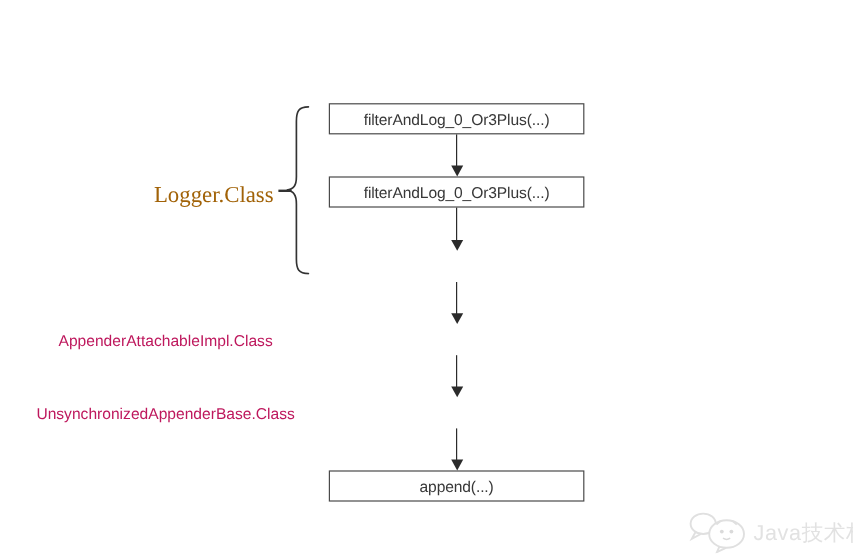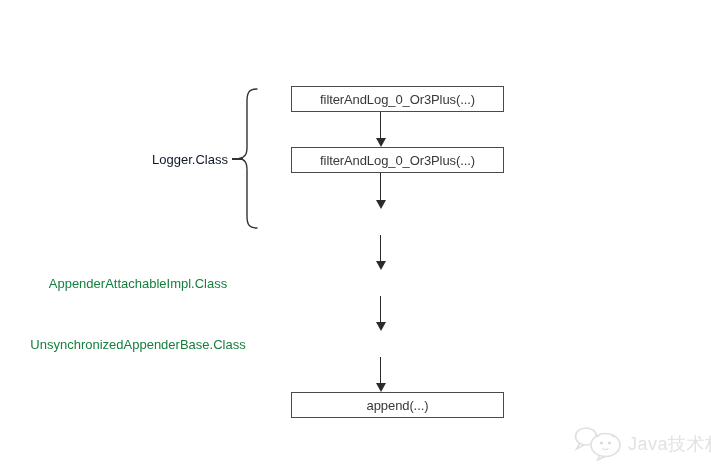--- a/index.html
+++ b/index.html
@@ -13,41 +13,40 @@
   }
   .flow-box{
     position:absolute;
     left:274px;width:211px;height:24px;
     border:1px solid #4a4a4a;
     background:#ffffff;
     display:flex;align-items:center;justify-content:center;
     font-size:13px;letter-spacing:-0.1px;
     white-space:nowrap;
     color:#383838;
-    margin-left:17px;
   }
   .arrow{position:absolute;left:374px;width:13px;}
   .arrow-line{
     position:absolute;left:5.5px;top:0;bottom:6px;width:1.5px;
     background:#2b2b2b;
   }
   .arrow-head{
     position:absolute;left:1.5px;bottom:0;width:0;height:0;
     border-left:5px solid transparent;
     border-right:5px solid transparent;
     border-top:9px solid #2b2b2b;
   }
   .side-label{
     position:absolute;left:0;width:276px;
-    text-align:center;font-size:13px;color:#15803d;
+    text-align:center;font-size:13px;color:#be185d;
     white-space:nowrap;
   }
   .logger-label{
     position:absolute;right:483px;top:152px;
-    font-size:13px;color:#0f172a;white-space:nowrap;
+    font-size:19px;color:#a16207;white-space:nowrap;font-family:Liberation Serif, serif;
   }
   .brace-dash{
     position:absolute;left:232px;top:158px;width:11px;height:1.5px;
     background:#333333;
   }
   .brace-svg{position:absolute;left:238px;top:88px;}
   .watermark{position:absolute;left:573px;top:423px;width:138px;height:40px;}
   .watermark-icon{position:absolute;left:0;top:2px;}
   .watermark-text{
     position:absolute;left:55px;top:9px;

